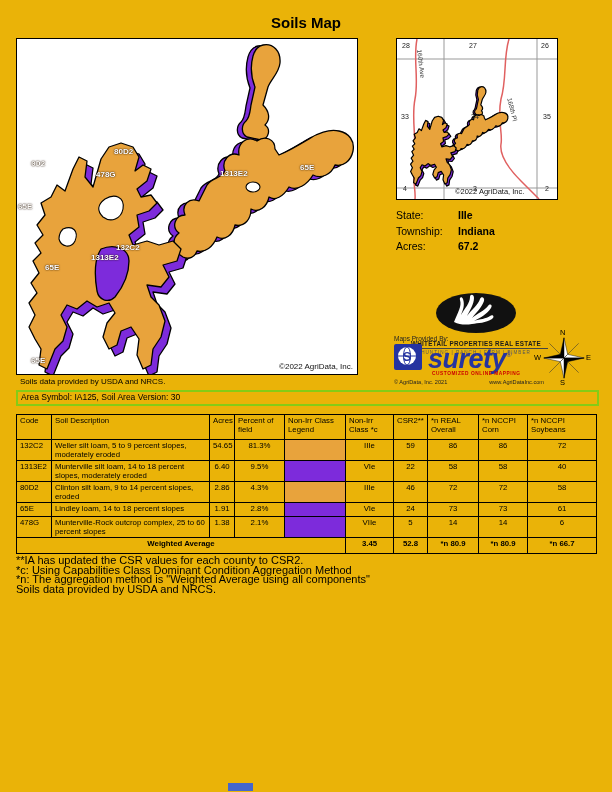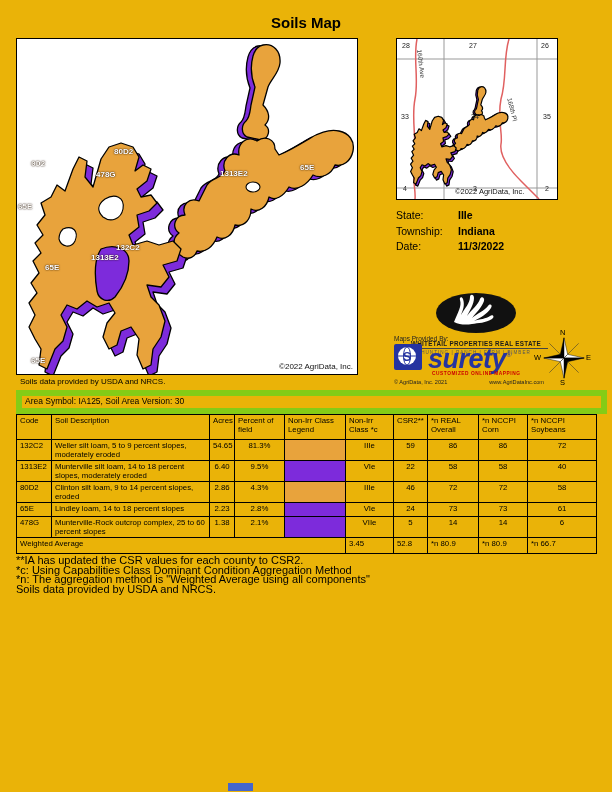--- a/index.html
+++ b/index.html
@@ -52,29 +52,29 @@
   .surety-bottom{display:flex;justify-content:space-between;width:150px;font-size:5.6px;color:#222;margin-top:3px;}
 
   
   .compass{left:536px;top:330px;width:56px;height:56px;}
   .compass span{position:absolute;font-size:7.5px;color:#000;}
   .c-n{left:24px;top:-2px;} .c-s{left:24px;top:48px;} .c-w{left:-2px;top:23px;} .c-e{left:50px;top:23px;}
   .compass svg{position:absolute;left:2px;top:6px;}
 
   
   .usda-note{left:20px;top:377px;font-size:8px;}
-  .area-box{left:16px;top:390px;width:573px;border:6px solid #84cc16;font-size:8.5px;line-height:9.8px;padding:1px 3px;}
+  .area-box{left:16px;top:390px;width:573px;border:2px solid #84cc16;font-size:8.5px;line-height:9.8px;padding:1px 3px;}
   .soil-table{left:16px;top:414px;}
   table{border-collapse:collapse;table-layout:fixed;width:580px;font-size:7.8px;border:1.5px solid #000;}
   th,td{border:1px solid #000;padding:1px 3px;vertical-align:top;line-height:9px;overflow:hidden;}
   th{font-weight:normal;text-align:left;border-bottom:1.5px solid #000;height:22px;}
   td.num{text-align:center;}
   td.legend{padding:0;}
   tr.r2l{height:21px;} tr.r1l{height:14px;}
-  tr.wa td{font-weight:normal;text-align:left;height:13px;}
+  tr.wa td{font-weight:bold;text-align:center;height:13px;}
   .footnotes{left:16px;top:556px;font-size:11px;line-height:9.6px;}
 
   .blue-mark{left:228px;top:783px;width:25px;height:8px;}
 </style>
 </head>
 <body>
 
 <div class="page">
 
   <div class="abs title">Soils Map</div>
@@ -155,22 +155,22 @@
   <div class="abs info" id="info-rows">
       <div class="info-row">
         <span class="info-label">State:</span>
         <span class="info-value">IIIe</span>
       </div>
       <div class="info-row">
         <span class="info-label">Township:</span>
         <span class="info-value">Indiana</span>
       </div>
       <div class="info-row">
-        <span class="info-label">Date:</span>
-        <span class="info-value">11/3/2022</span>
+        <span class="info-label">Acres:</span>
+        <span class="info-value">67.2</span>
       </div>
     </div>
 
   <div class="abs whitetail">
     <svg width="84" height="44" viewBox="0 0 84 44">
       <ellipse cx="42" cy="22" rx="40" ry="20" fill="#111"></ellipse>
       <path fill="#fff" d="M20,31 C24,21 28,15 26,9 C25,6 28,5 29,8 C31,14 29,19 27,24 C31,17 36,12 36,6 C36,3 40,3 40,7 C40,13 36,19 33,25 C38,18 44,14 46,8 C47,5 51,6 50,10 C48,16 42,22 38,27 C44,22 50,20 54,15 C56,12 59,14 57,17 C53,23 46,27 40,30 C46,28 52,28 56,25 C59,23 61,26 58,28 C52,32 44,32 38,33 C32,34 26,34 20,31 Z"></path>
     </svg>
     <div class="wt-line1">WHITETAIL PROPERTIES REAL ESTATE</div>
     <div class="wt-rule"></div>
@@ -285,21 +285,21 @@
             <td class="legend" style="background: rgb(232, 163, 60);"></td>
             <td class="num">IIIe</td>
             <td class="num">46</td>
             <td class="num">72</td>
             <td class="num">72</td>
             <td class="num">58</td>
           </tr>
           <tr class="r1l">
             <td>65E</td>
             <td>Lindley loam, 14 to 18 percent slopes</td>
-            <td class="num">2.23</td>
+            <td class="num">1.91</td>
             <td class="num">2.8%</td>
             <td class="legend" style="background: rgb(125, 43, 219);"></td>
             <td class="num">VIe</td>
             <td class="num">24</td>
             <td class="num">73</td>
             <td class="num">73</td>
             <td class="num">61</td>
           </tr>
           <tr class="r2l">
             <td>478G</td>

